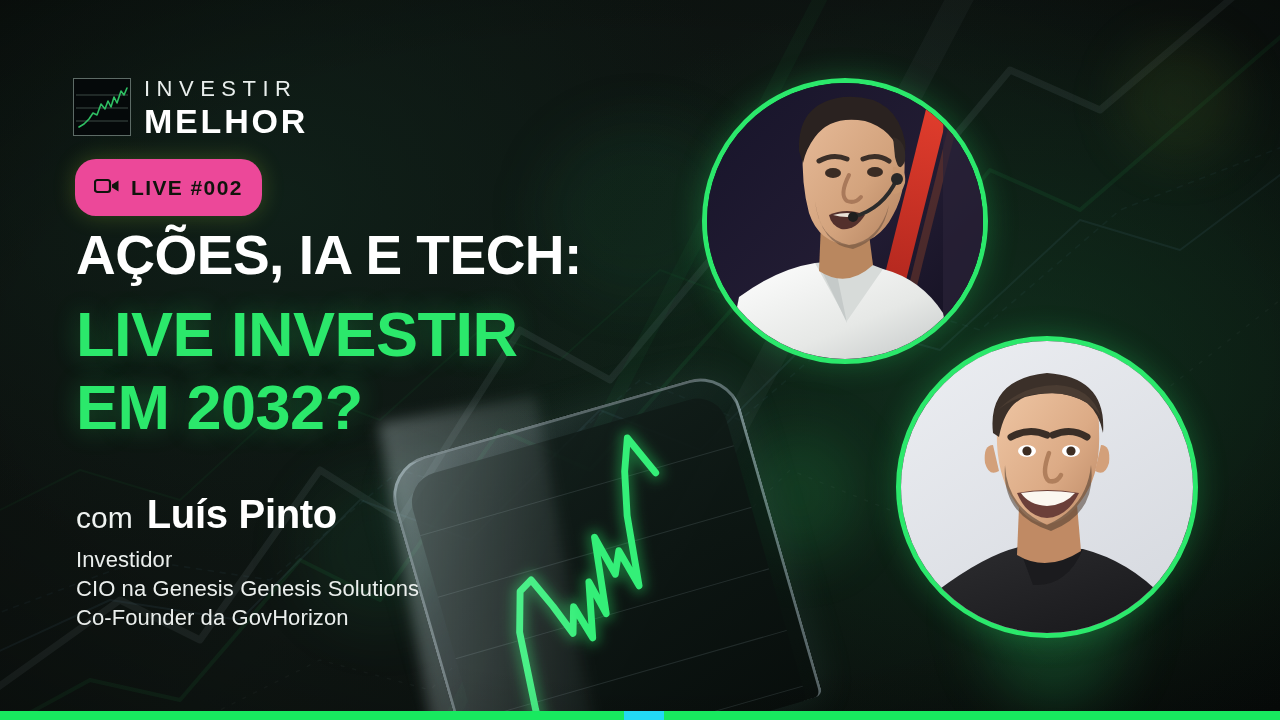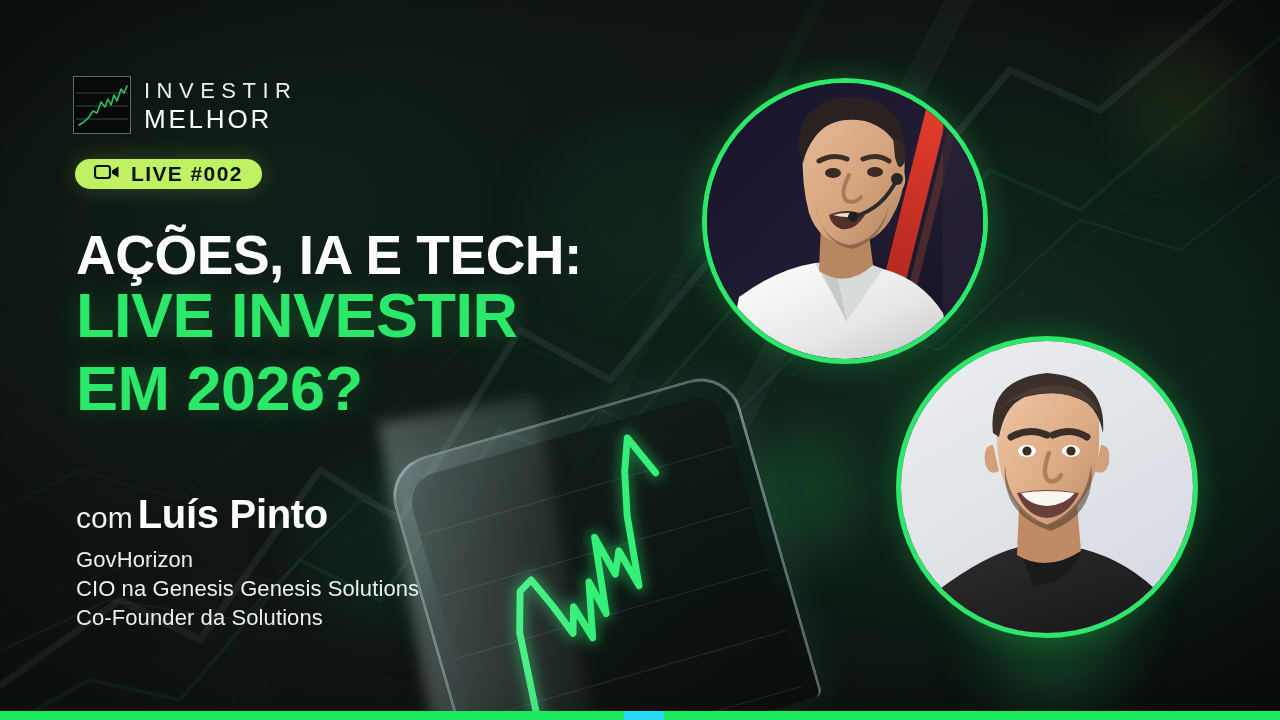--- a/index.html
+++ b/index.html
@@ -110,37 +110,37 @@
   }
   .logo-text { line-height: 1; padding-top: 2px; }
   .logo-top {
     font-size: 22px;
     letter-spacing: 6.5px;
     color: #e9eeec;
     font-weight: 300;
     display: block;
   }
   .logo-bottom {
-    font-size: 26px;
+    font-size: 34px;
     letter-spacing: 2.8px;
     color: #ffffff;
-    font-weight: 400;
+    font-weight: 700;
     display: block;
     margin-top: 4px;
   }
 
   
   .live-badge {
     position: absolute;
     left: 75px;
     top: 159px;
-    height: 30px;
-    padding: 0 19px;
+    height: 41px;
+    padding: 8px 19px;
     border-radius: 21px;
-    background: #bef264;
+    background: #ec4899;
     display: flex;
     align-items: center;
     gap: 11px;
     box-shadow: 0 0 22px rgba(190,240,60,0.22);
   }
   .live-label {
     font-size: 21px;
     font-weight: 700;
     letter-spacing: 1.4px;
     color: #10140c;
@@ -155,40 +155,40 @@
   }
   .hl-line {
     display: block;
     font-weight: 700;
     letter-spacing: -0.5px;
     line-height: 1.0;
   }
   .hl-white {
     color: #ffffff;
     font-size: 55px;
-    margin-bottom: 1px;
+    margin-bottom: 20px;
   }
   .hl-green {
     color: #2be86b;
     font-size: 63px;
     text-shadow: 0 0 26px rgba(43,232,107,0.30);
     margin-bottom: 10px;
   }
 
   
   .speaker {
     position: absolute;
     left: 76px;
     top: 492px;
     width: 520px;
   }
   .speaker-line {
     display: flex;
     align-items: baseline;
-    gap: 5px;
+    gap: 14px;
     margin-bottom: 8px;
   }
   .speaker-prefix {
     font-size: 30px;
     font-weight: 500;
     color: #eef2f0;
   }
   .speaker-name {
     font-size: 40px;
     font-weight: 700;
@@ -303,31 +303,31 @@
         <rect x="1" y="3" width="15" height="12" rx="2.5" fill="none" stroke="#10140c" stroke-width="2.2"></rect>
         <path d="M18 7.5 L24.5 3.5 L24.5 14.5 L18 10.5 Z" fill="#10140c"></path>
       </svg>
     </span>
     <span class="live-label">LIVE #002</span>
   </div>
 
   <div class="headline">
     <span class="hl-line hl-white">AÇÕES, IA E TECH:</span>
     <span class="hl-line hl-green">LIVE INVESTIR</span>
-    <span class="hl-line hl-green">EM 2026?</span>
+    <span class="hl-line hl-green">EM 2032?</span>
   </div>
 
   <div class="speaker">
     <div class="speaker-line">
       <span class="speaker-prefix">com</span>
       <span class="speaker-name">Luís Pinto</span>
     </div>
-    <span class="cred">GovHorizon</span>
+    <span class="cred">Investidor</span>
     <span class="cred">CIO na Genesis Genesis Solutions</span>
-    <span class="cred">Co-Founder da Solutions</span>
+    <span class="cred">Co-Founder da GovHorizon</span>
   </div>
 
   <div class="portrait portrait-top">
     <svg class="portrait-img" viewBox="0 0 276 276" preserveAspectRatio="xMidYMid slice">
       <defs>
         <linearGradient id="stageBg" x1="0" y1="0" x2="1" y2="1">
           <stop offset="0%" stop-color="#17142a"></stop>
           <stop offset="55%" stop-color="#221c33"></stop>
           <stop offset="100%" stop-color="#120f1f"></stop>
         </linearGradient>

